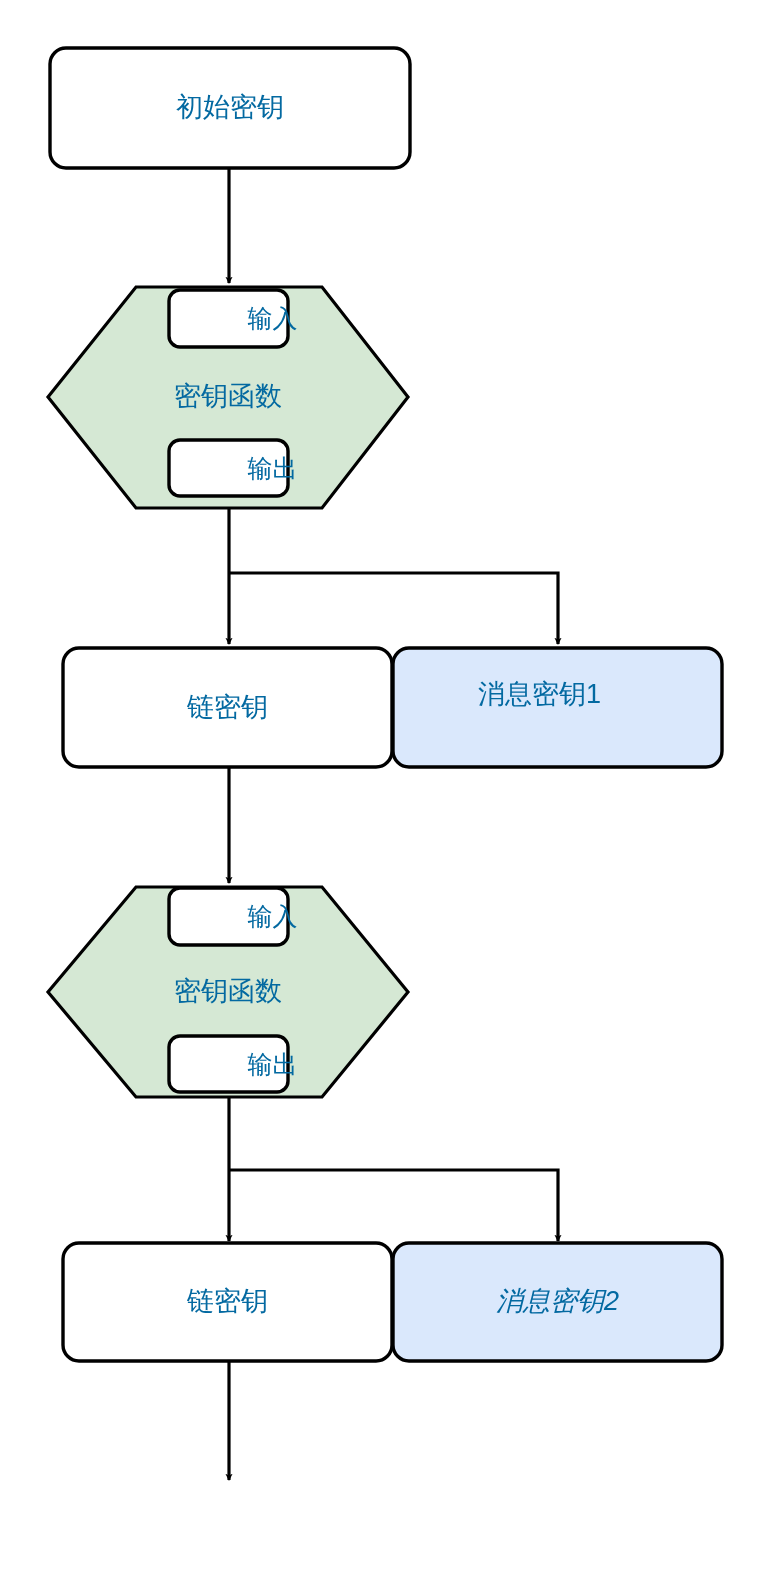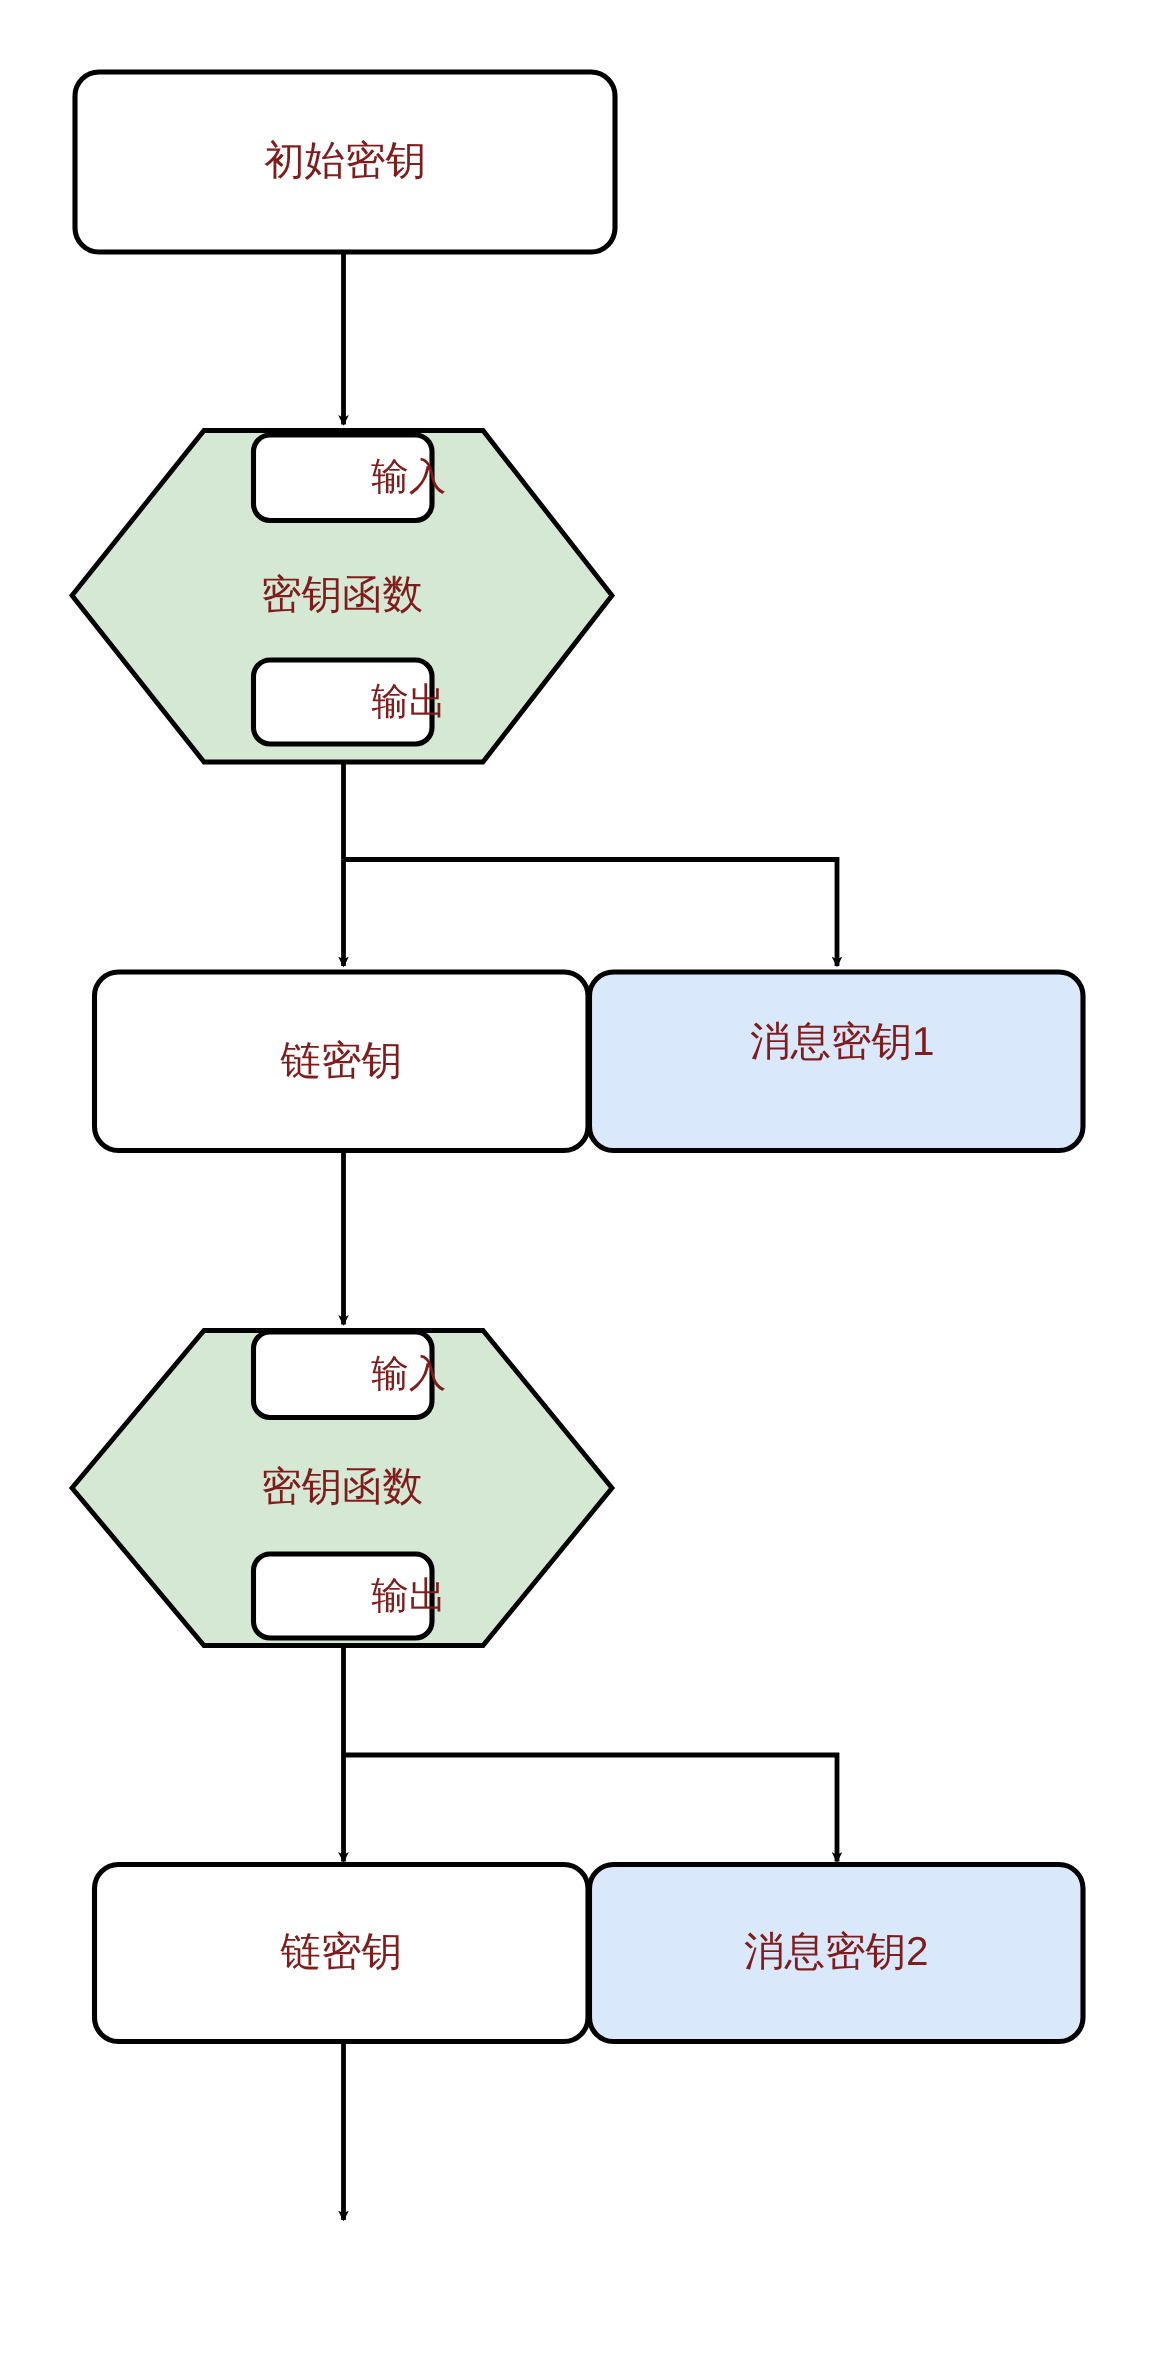--- a/index.html
+++ b/index.html
@@ -27,21 +27,21 @@
     height: 1576px;
     display: block;
   }
   
   .node-label {
     position: absolute;
     display: flex;
     align-items: center;
     justify-content: center;
     text-align: right;
-    color: #7f1d1d;
+    color: #0369a1;
     line-height: 1.15;
     white-space: nowrap;
     pointer-events: none;
     -webkit-font-smoothing: antialiased;
   }
   .lbl-big   { font-size: 27px; }
   .lbl-small { font-size: 25px; margin-left: 44px; }
 </style>
 </head>
 <body>
@@ -95,25 +95,25 @@
   <div class="node-label lbl-big" style="left:50px;  top:48px;   width:360px; height:120px;">初始密钥</div>
 
   <div class="node-label lbl-small" style="left:169px; top:290px; width:119px; height:57px;">输入</div>
 
   <div class="node-label lbl-big" style="left:48px;  top:368px;  width:360px; height:58px;">密钥函数</div>
 
   <div class="node-label lbl-small" style="left:169px; top:440px; width:119px; height:56px;">输出</div>
 
   <div class="node-label lbl-big" style="left:63px;  top:648px;  width:329px; height:119px;">链密钥</div>
 
-  <div class="node-label lbl-big" style="left:397px; top:648px;  width:329px; height:94px;">消息密钥1</div>
+  <div class="node-label lbl-big" style="left:375px; top:648px;  width:329px; height:94px;">消息密钥1</div>
 
   <div class="node-label lbl-small" style="left:169px; top:888px; width:119px; height:57px;">输入</div>
 
   <div class="node-label lbl-big" style="left:48px;  top:963px;  width:360px; height:58px;">密钥函数</div>
 
   <div class="node-label lbl-small" style="left:169px; top:1036px; width:119px; height:56px;">输出</div>
 
   <div class="node-label lbl-big" style="left:63px;  top:1243px; width:329px; height:118px;">链密钥</div>
 
-  <div class="node-label lbl-big" style="left:393px; top:1243px; width:329px; height:118px;">消息密钥2</div>
+  <div class="node-label lbl-big" style="left:393px; top:1243px; width:329px; height:118px;font-style:italic;">消息密钥2</div>
 
 </div>
 
 </body></html>

